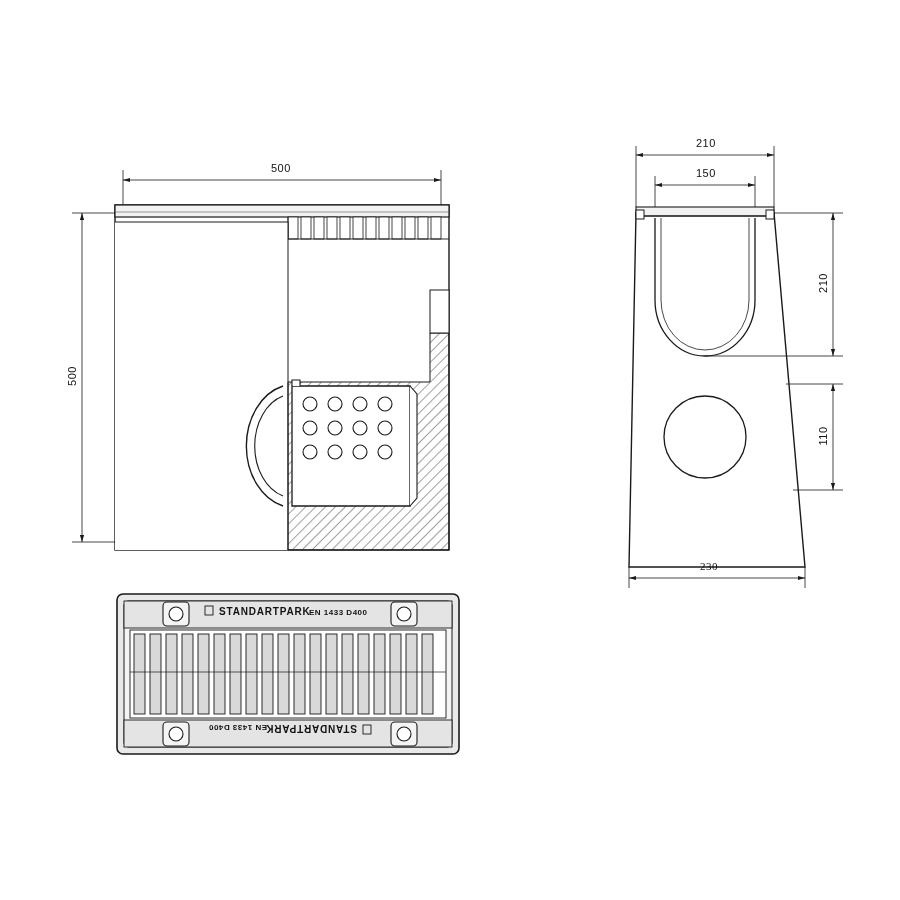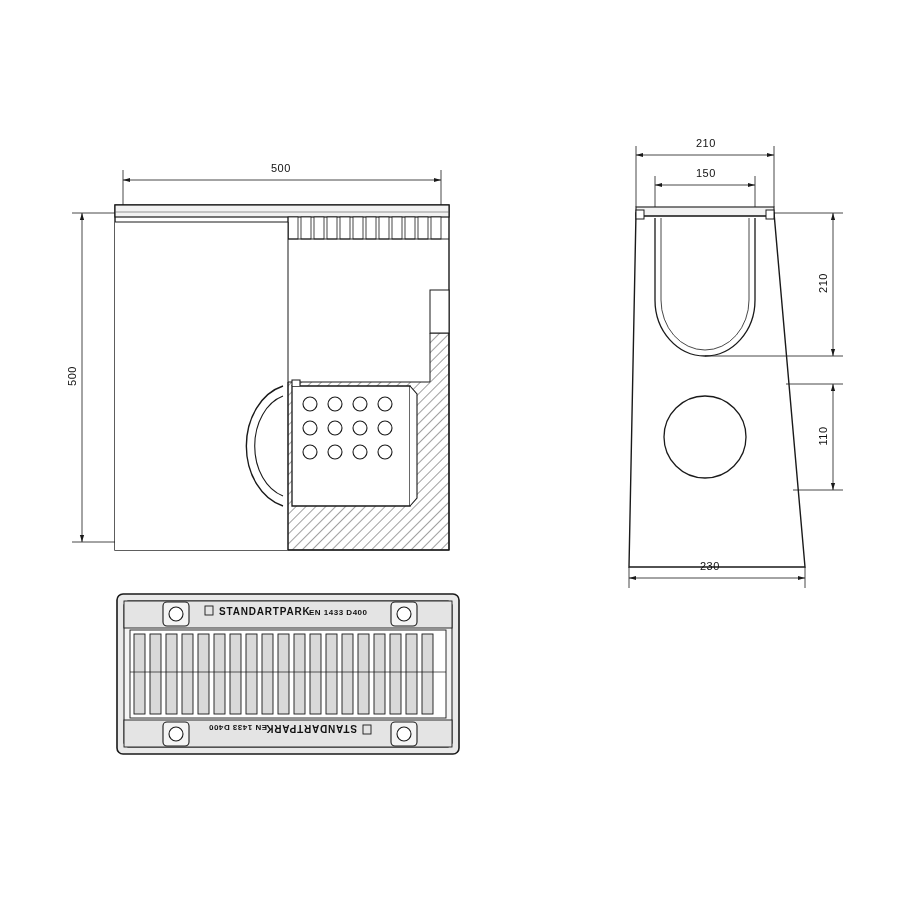--- a/index.html
+++ b/index.html
@@ -222,15 +222,15 @@
   <div class="dim-label vert" style="left:62px; top:370px; transform:rotate(-90deg);">500</div>
 
   <div class="dim-label" style="left:696px; top:137px;">210</div>
 
   <div class="dim-label" style="left:696px; top:167px;">150</div>
 
   <div class="dim-label vert" style="left:813px; top:277px; transform:rotate(-90deg);">210</div>
 
   <div class="dim-label vert" style="left:813px; top:430px; transform:rotate(-90deg);">110</div>
 
-  <div class="dim-label" style="left:700px; top:560px;">230</div>
+  <div class="dim-label" style="left:700px; top:560px;font-family:Liberation Serif, serif;">230</div>
 
 </div>
 
 </body></html>

